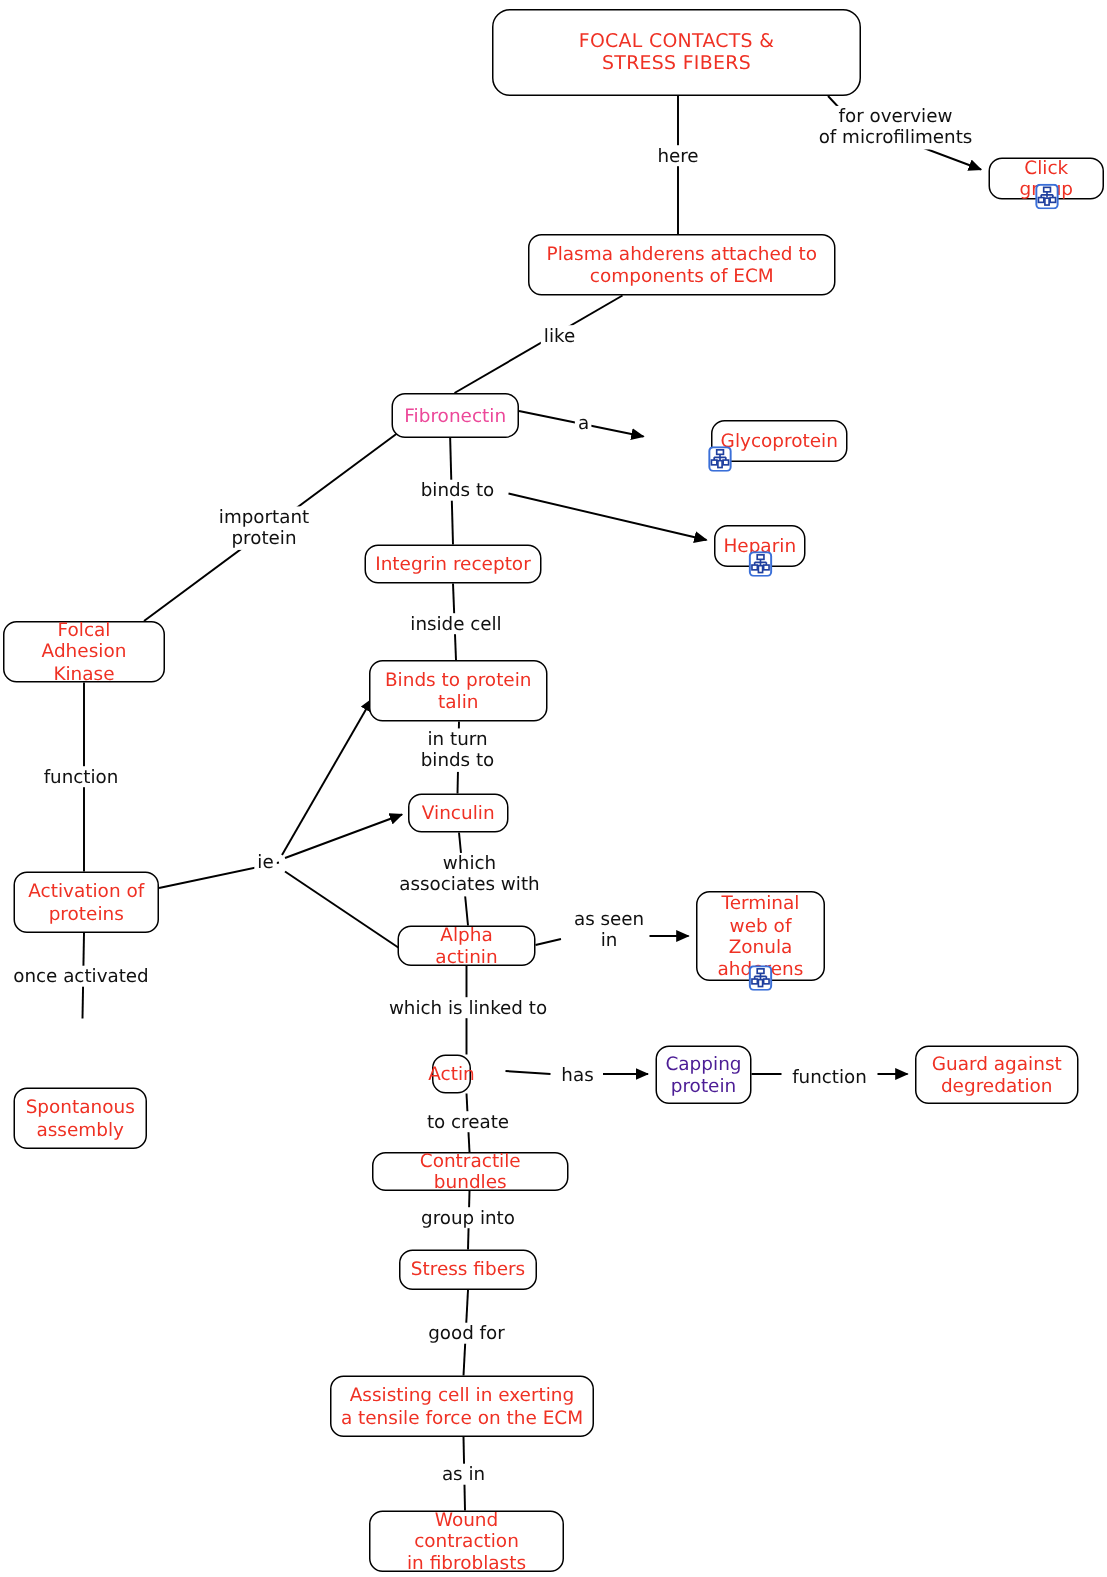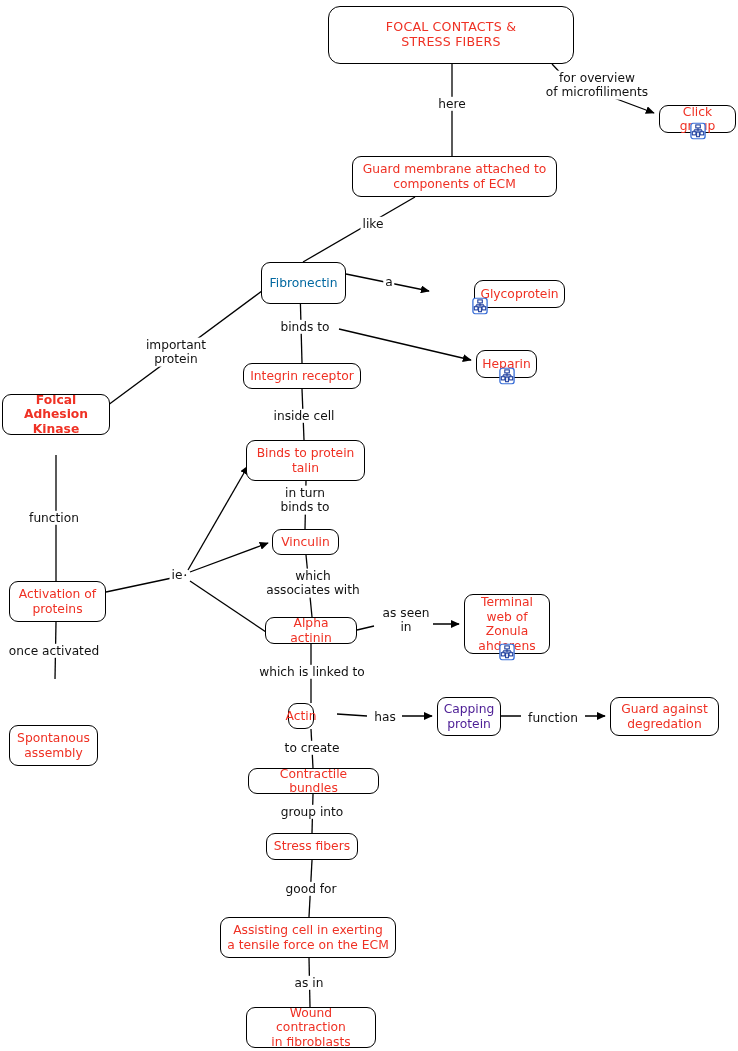--- a/index.html
+++ b/index.html
@@ -103,27 +103,27 @@
         <path d="M 311 729 L 313 768" fill="none" stroke="#000000" stroke-width="1.3"></path>
         <path d="M 313 794 L 312 833" fill="none" stroke="#000000" stroke-width="1.3"></path>
         <path d="M 312 860 L 309 917" fill="none" stroke="#000000" stroke-width="1.3"></path>
         <path d="M 309 958 L 310 1007" fill="none" stroke="#000000" stroke-width="1.3"></path>
       </g>
   </svg>
   <div id="nodes-group">
       <div class="node root" style="left: 328px; top: 6px; width: 246px; height: 58px; color: rgb(239, 49, 36); border-color: rgb(0, 0, 0);">FOCAL CONTACTS &amp;
 STRESS FIBERS</div>
       <div class="node" style="left: 659px; top: 105px; width: 77px; height: 28px; color: rgb(239, 49, 36); border-color: rgb(0, 0, 0);">Click group</div>
-      <div class="node" style="left: 352px; top: 156px; width: 205px; height: 41px; color: rgb(239, 49, 36); border-color: rgb(0, 0, 0);">Guard membrane attached to
+      <div class="node" style="left: 352px; top: 156px; width: 205px; height: 41px; color: rgb(239, 49, 36); border-color: rgb(0, 0, 0);">Plasma ahderens attached to
 components of ECM</div>
-      <div class="node" style="left: 261px; top: 262px; width: 85px; height: 42px; color: #0369a1; border-color: rgb(0, 0, 0);">Fibronectin</div>
+      <div class="node" style="left: 261px; top: 262px; width: 85px; height: 30px; color: #ec4899; border-color: rgb(0, 0, 0);">Fibronectin</div>
       <div class="node" style="left: 434px; top: 280px; width: 91px; height: 28px; color: rgb(239, 49, 36); border-color: rgb(0, 0, 0); margin-left: 40px;">Glycoprotein</div>
       <div class="node" style="left: 476px; top: 350px; width: 61px; height: 28px; color: rgb(239, 49, 36); border-color: rgb(0, 0, 0);">Heparin</div>
       <div class="node" style="left: 243px; top: 363px; width: 118px; height: 26px; color: rgb(239, 49, 36); border-color: rgb(0, 0, 0);">Integrin receptor</div>
-      <div class="node" style="left: 2px; top: 394px; width: 108px; height: 41px; color: rgb(239, 49, 36); border-color: rgb(0, 0, 0); font-weight: bold;">Folcal Adhesion
+      <div class="node" style="left: 2px; top: 414px; width: 108px; height: 41px; color: rgb(239, 49, 36); border-color: rgb(0, 0, 0);">Folcal Adhesion
 Kinase</div>
       <div class="node" style="left: 246px; top: 440px; width: 119px; height: 41px; color: rgb(239, 49, 36); border-color: rgb(0, 0, 0);">Binds to protein
 talin</div>
       <div class="node" style="left: 272px; top: 529px; width: 67px; height: 26px; color: rgb(239, 49, 36); border-color: rgb(0, 0, 0);">Vinculin</div>
       <div class="node" style="left: 9px; top: 581px; width: 97px; height: 41px; color: rgb(239, 49, 36); border-color: rgb(0, 0, 0);">Activation of
 proteins</div>
       <div class="node" style="left: 265px; top: 617px; width: 92px; height: 27px; color: rgb(239, 49, 36); border-color: rgb(0, 0, 0);">Alpha actinin</div>
       <div class="node" style="left: 464px; top: 594px; width: 86px; height: 60px; color: rgb(239, 49, 36); border-color: rgb(0, 0, 0);">Terminal
 web of Zonula
 ahderens</div>

